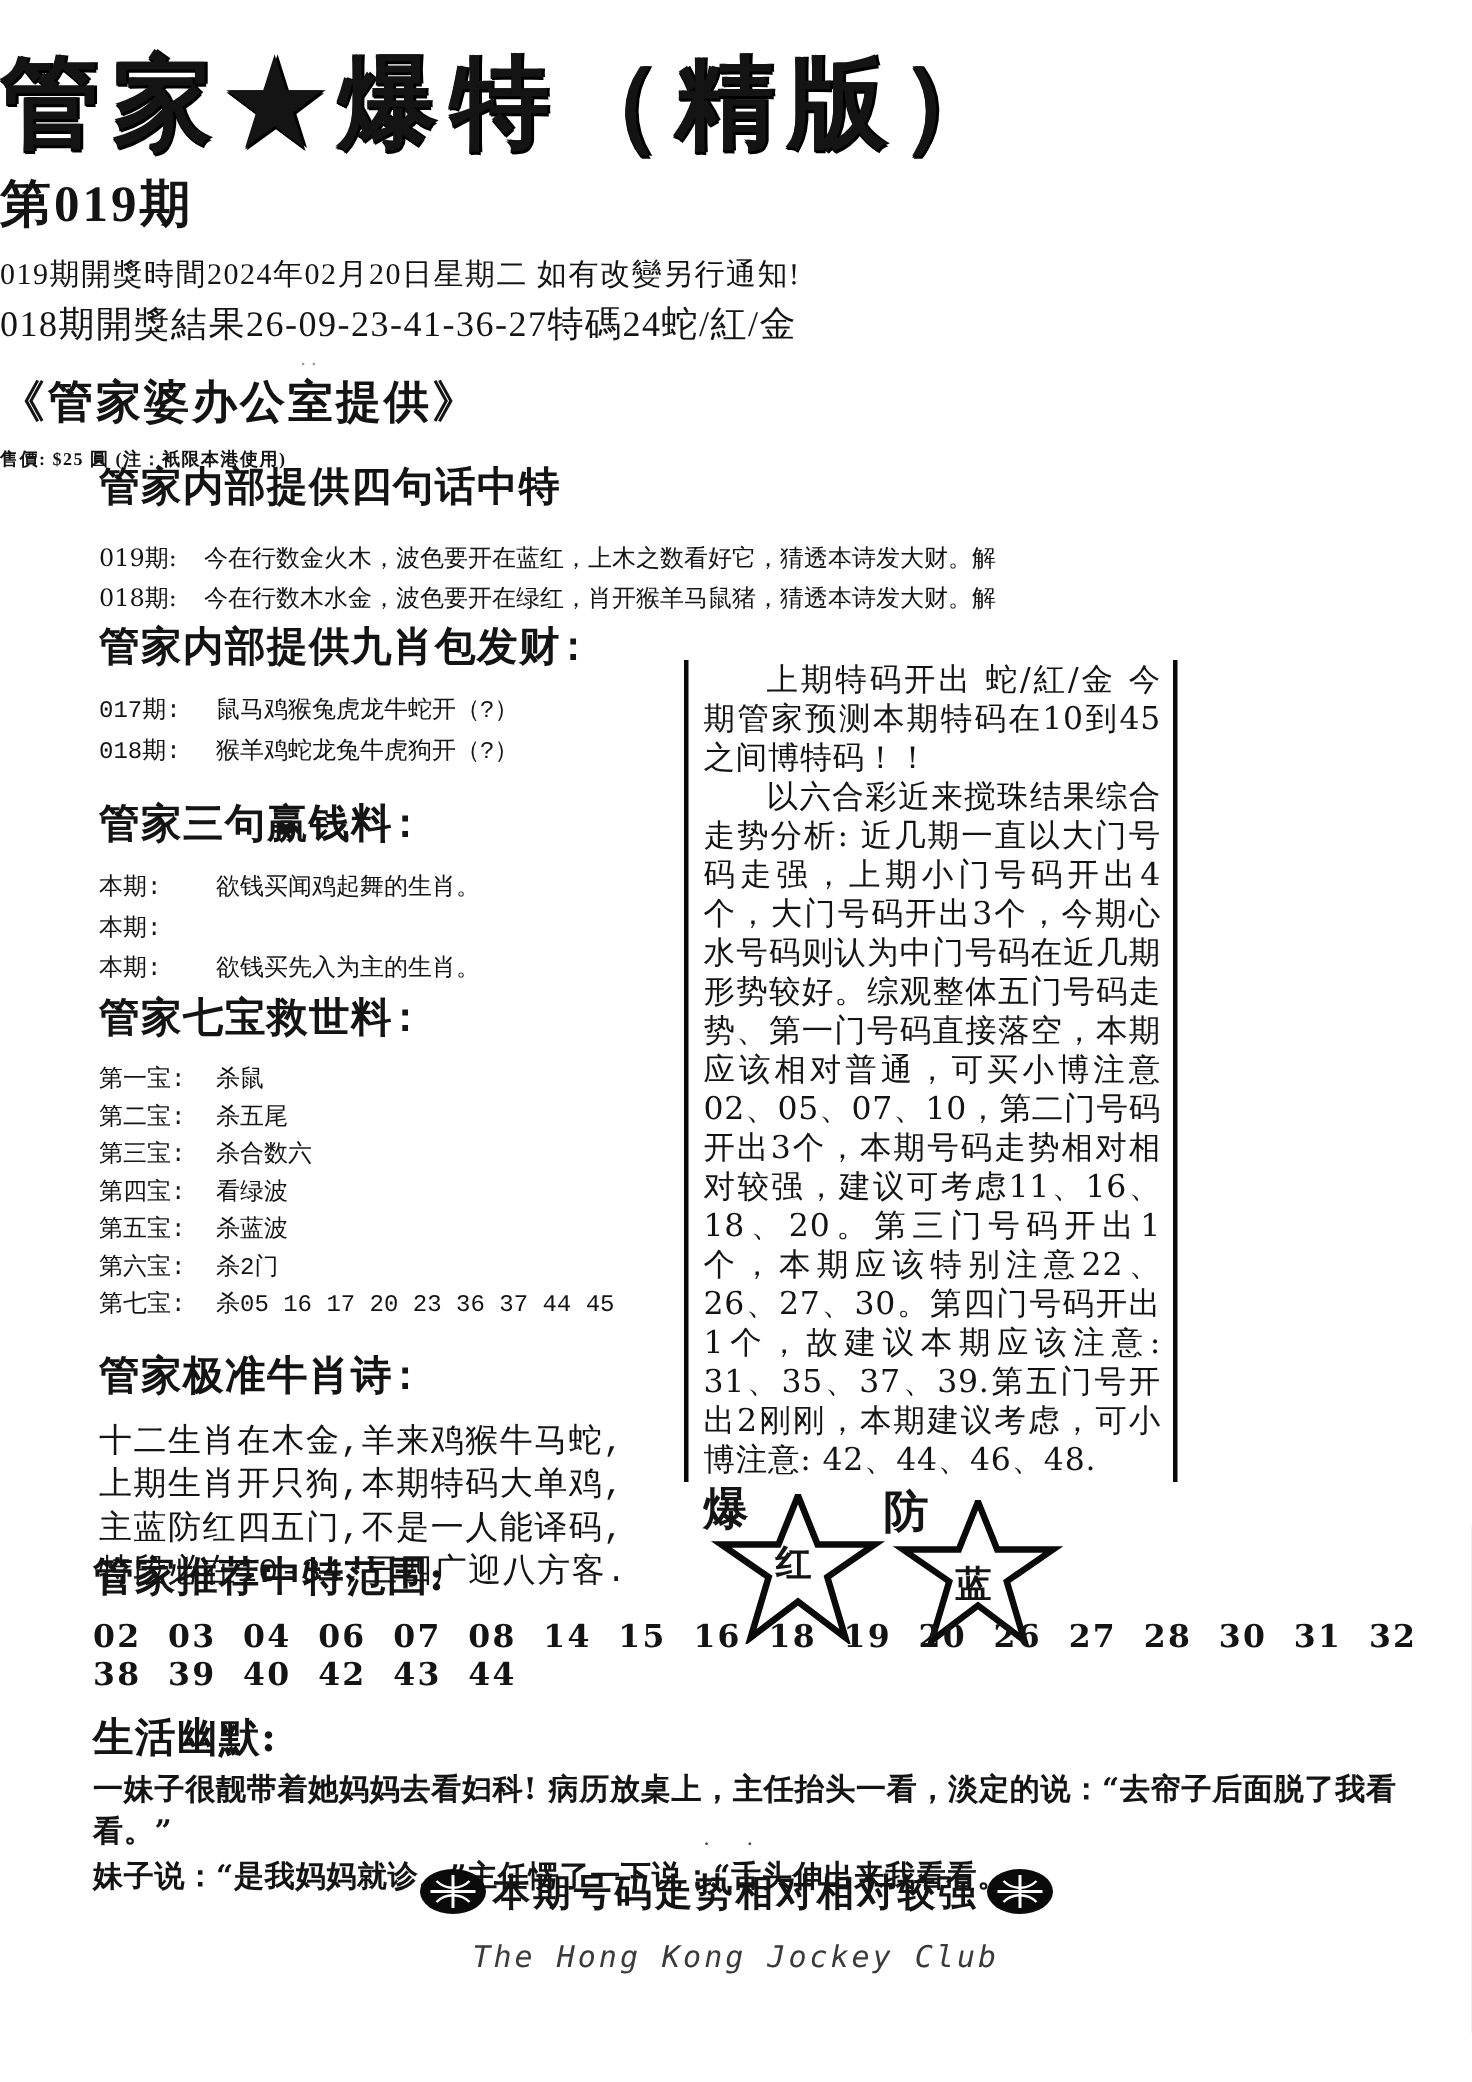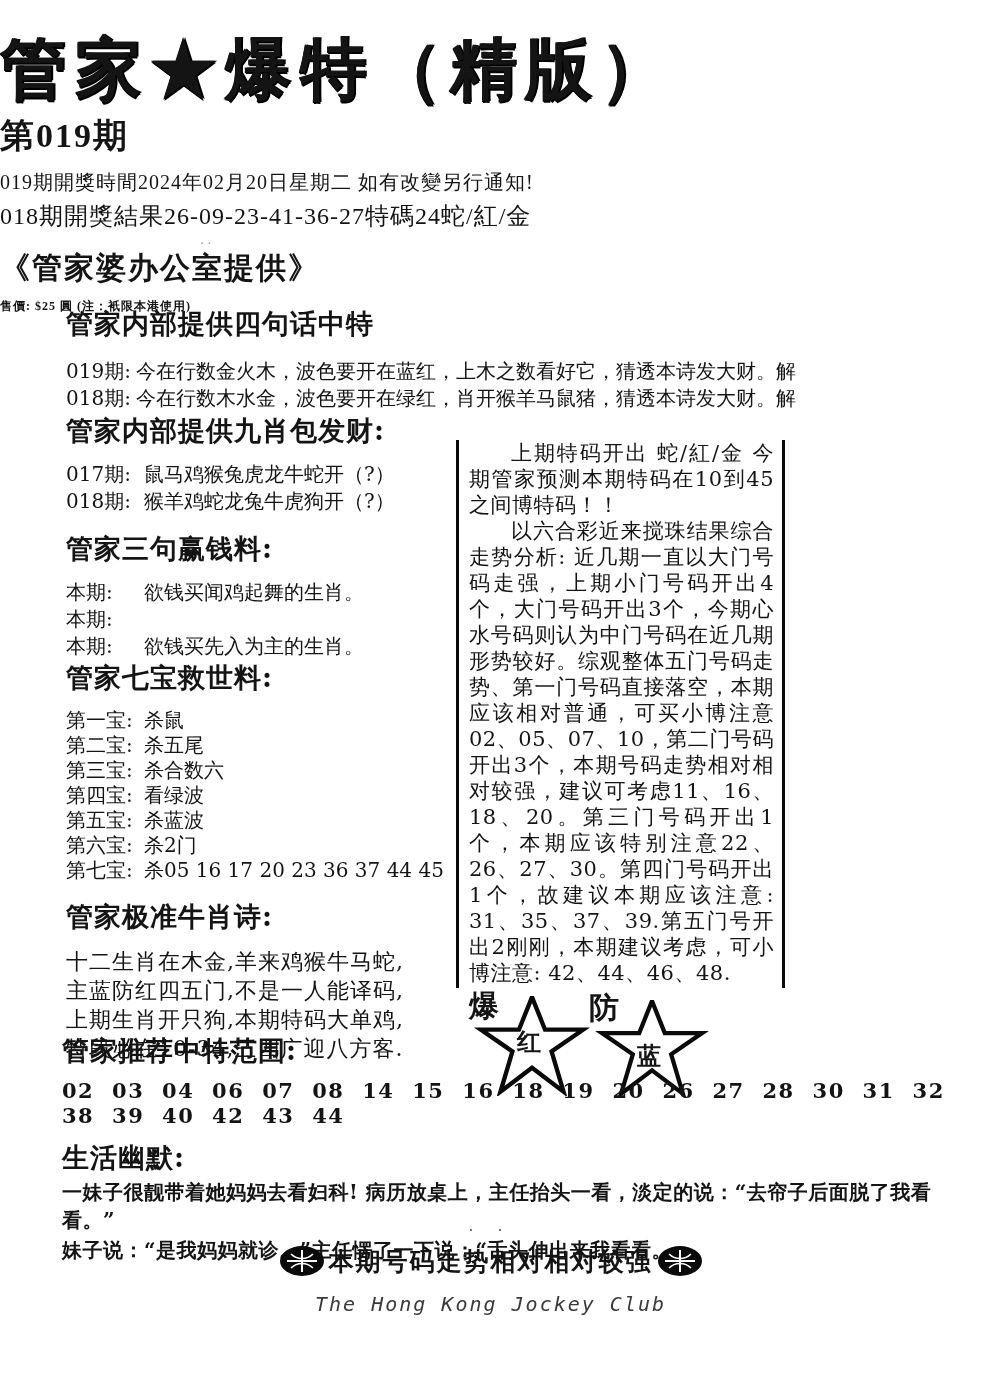--- a/index.html
+++ b/index.html
@@ -20,29 +20,29 @@
     transform:scaleY(1.02);
     white-space:nowrap;
   }
   .issue-no{font-size:34px;font-weight:bold;margin-top:4px;letter-spacing:2px;}
   .hdr-line1{font-size:20px;margin-top:10px;letter-spacing:1px;}
   .hdr-line2{font-size:24px;margin-top:4px;letter-spacing:1px;}
   .provider{font-size:30px;font-weight:bold;margin-top:16px;letter-spacing:2px;}
   .price{font-size:12px;font-weight:bold;margin-top:9px;letter-spacing:1px;}
   
   .sec-heading{font-size:27px;font-weight:bold;letter-spacing:1px;}
-  .row{display:flex;font-size:20px;line-height:27px;}
+  .row{display:flex;font-size:16px;line-height:27px;}
   .row .lbl{flex:0 0 78px;}
   .row .txt{flex:1;}
   
   #four-sentences{position:absolute;left:66px;top:306px;width:860px;}
   #four-sentences .rows{margin-top:16px;}
   #four-sentences .row .lbl{flex:0 0 70px;}
   
-  #left-col{position:absolute;left:66px;top:413px;width:388px;}
+  #left-col{position:absolute;left:66px;top:413px;width:388px;font-family:Liberation Mono, monospace;}
   #left-col .sec-heading{margin:16px 0 12px 0;}
   #left-col .sec-heading:first-child{margin-top:0;}
   .poem-line{font-size:22px;line-height:29px;letter-spacing:1px;}
   #seven .row{line-height:25px;}
   
   #right-box{
     position:absolute;left:456px;top:440px;width:305px;height:548px;
     border-left:3px solid #0a0a0a;border-right:3px solid #0a0a0a;
     padding:0 8px 0 10px;
   }
@@ -151,22 +151,22 @@
         <span class="txt">杀2门</span>
       </div>
       <div class="row">
         <span class="lbl">第七宝:</span>
         <span class="txt">杀05 16 17 20 23 36 37 44 45</span>
       </div>
     </div>
 
     <div class="sec-heading">管家极准牛肖诗:</div>
     <div class="poem-line">十二生肖在木金,羊来鸡猴牛马蛇,</div>
+    <div class="poem-line">上期生肖开只狗,本期特码大单鸡,</div>
     <div class="poem-line">主蓝防红四五门,不是一人能译码,</div>
-    <div class="poem-line">上期生肖开只狗,本期特码大单鸡,</div>
     <div class="poem-line">特段必在10-34,三四广迎八方客.</div>
   </div>
 
   <div id="right-box">
     <p class="analysis-p">上期特码开出 蛇/紅/金 今期管家预测本期特码在10到45之间博特码！！</p>
     <p class="analysis-p">以六合彩近来搅珠结果综合走势分析: 近几期一直以大门号码走强，上期小门号码开出4个，大门号码开出3个，今期心水号码则认为中门号码在近几期形势较好。综观整体五门号码走势、第一门号码直接落空，本期应该相对普通，可买小博注意02、05、07、10，第二门号码开出3个，本期号码走势相对相对较强，建议可考虑11、16、18、20。第三门号码开出1个，本期应该特别注意22、26、27、30。第四门号码开出1个，故建议本期应该注意: 31、35、37、39.第五门号开出2刚刚，本期建议考虑，可小博注意: 42、44、46、48.</p>
 
     <div id="stars">
       <span class="star-label" style="left:0;top:-10px;">爆</span>
       <div class="star-wrap" style="left:2px;">

